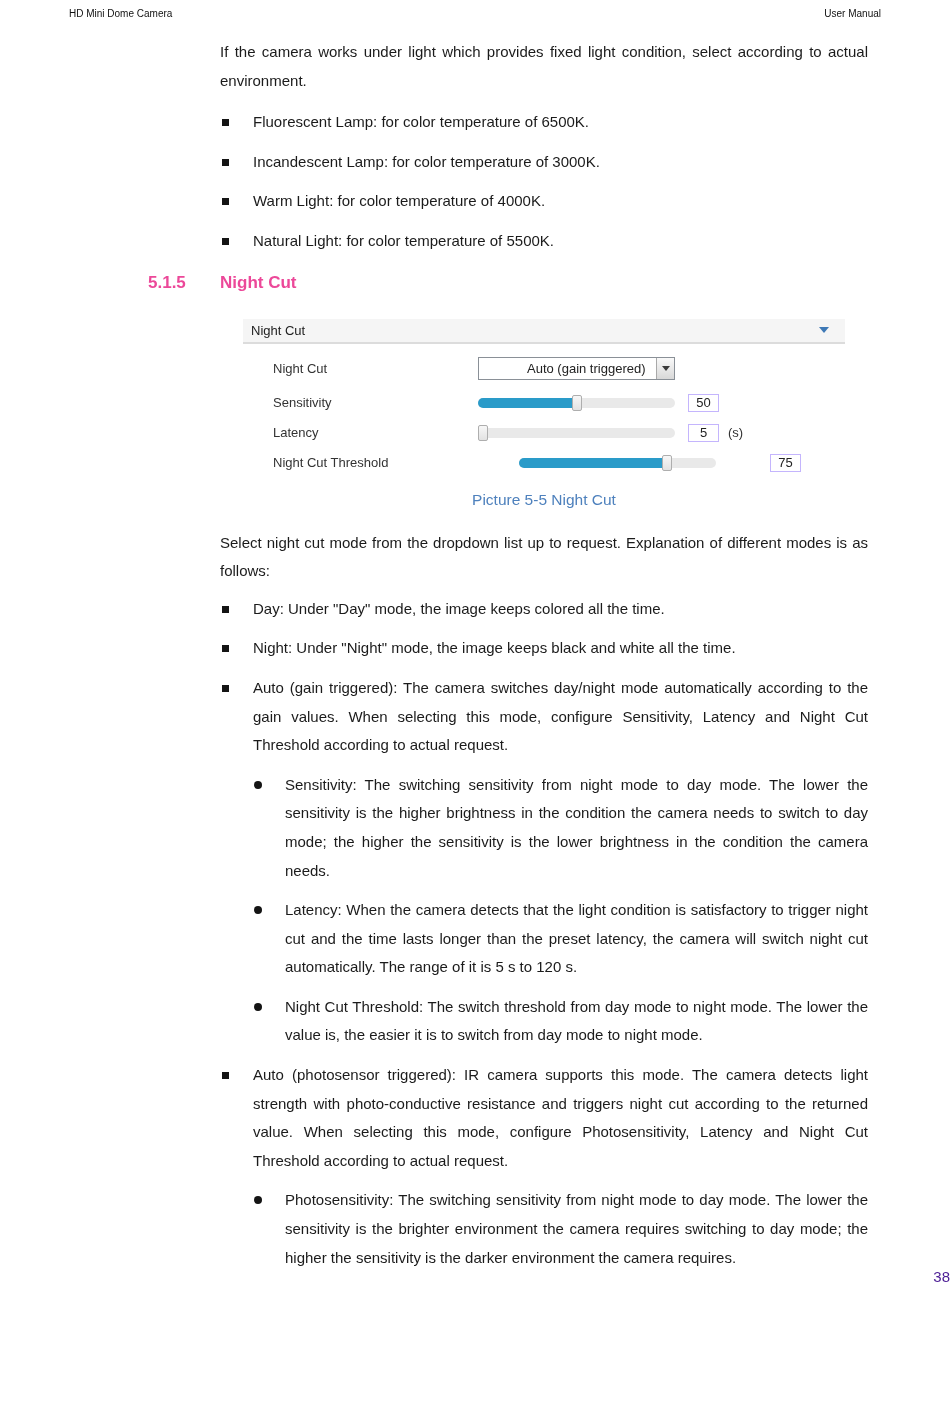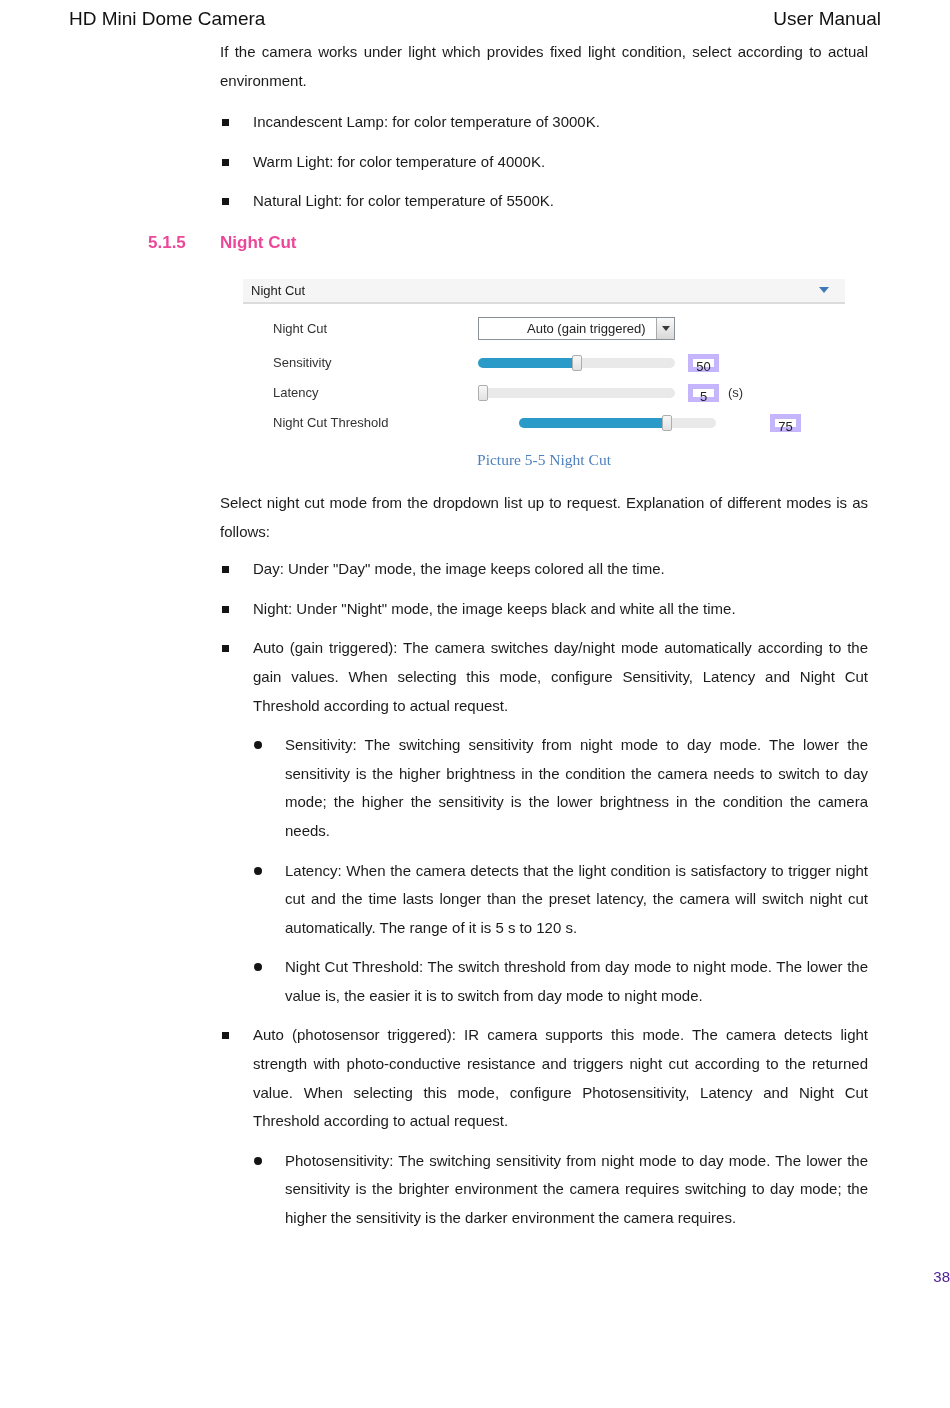--- a/index.html
+++ b/index.html
@@ -6,21 +6,21 @@
   html,body { background:#ffffff; }
   .page {
     position:relative; width:950px; height:1408px; margin:0 auto;
     background:#ffffff; overflow:hidden;
     font-family:"Liberation Sans", sans-serif; color:#1b1b1b;
   }
   
   .doc-header {
     position:absolute; top:8px; left:69px; right:69px;
     display:flex; justify-content:space-between;
-    font-size:19px; color:#111;
+    font-size:10px; color:#111;
   }
   
   .flow { padding-top:38px; }
   .para {
     margin-left:220px; width:648px;
     font-size:15px; line-height:28.6px; text-align:justify;
   }
   .para.first { margin-bottom:13px; }
   .bullet-list { list-style:none; margin-left:220px; width:648px; }
   .bullet-list.intro { margin-top:0; }
@@ -73,27 +73,27 @@
   .slider .fill {
     position:absolute; left:0; top:0; bottom:0; width:var(--p,0%);
     background:#2a9bc9; border-radius:5px 0 0 5px;
   }
   .slider .handle {
     position:absolute; top:50%; left:clamp(0px, calc(var(--p,0%) - 5px), calc(100% - 10px));
     width:10px; height:16px; transform:translateY(-50%);
     background:linear-gradient(#f7f7f7,#e2e2e2); border:1px solid #aeaeae; border-radius:2px;
   }
   .val-box {
-    width:31px; height:18px; margin-left:13px; border:5px solid #c4b5fd; background:#fff;
+    width:31px; height:18px; margin-left:13px; border:1px solid #c4b5fd; background:#fff;
     font-size:13px; color:#222; text-align:center; line-height:16px;
   }
   .unit { margin-left:9px; font-size:13px; color:#333; }
   .caption {
     margin:12px 0 0 220px; width:648px; text-align:center;
-    font-size:15.5px; color:#4e81bd;font-family:Liberation Serif, serif;
+    font-size:15.5px; color:#4e81bd;
   }
   .para.second { margin-top:20px; }
   .bullet-list.modes { margin-top:-2px; }
   .page-num {
     position:absolute; top:1268px; left:0; right:0;
     text-align:right; font-size:15px; color:#4c1d95;
   }
 </style>
 </head>
 <body>
@@ -102,20 +102,26 @@
 
   <header class="doc-header">
     <span>HD Mini Dome Camera</span>
     <span>User Manual</span>
   </header>
 
   <main class="flow">
     <p class="para first">If the camera works under light which provides fixed light condition, select according to actual environment.</p>
 
     <ul class="bullet-list intro">
+      <li>
+        <span class="marker1">
+            <span class="sq"></span>
+          </span>
+        <span class="li-text">Fluorescent Lamp: for color temperature of 6500K.</span>
+      </li>
       <li>
         <span class="marker1">
             <span class="sq"></span>
           </span>
         <span class="li-text">Incandescent Lamp: for color temperature of 3000K.</span>
       </li>
       <li>
         <span class="marker1">
             <span class="sq"></span>
           </span>

